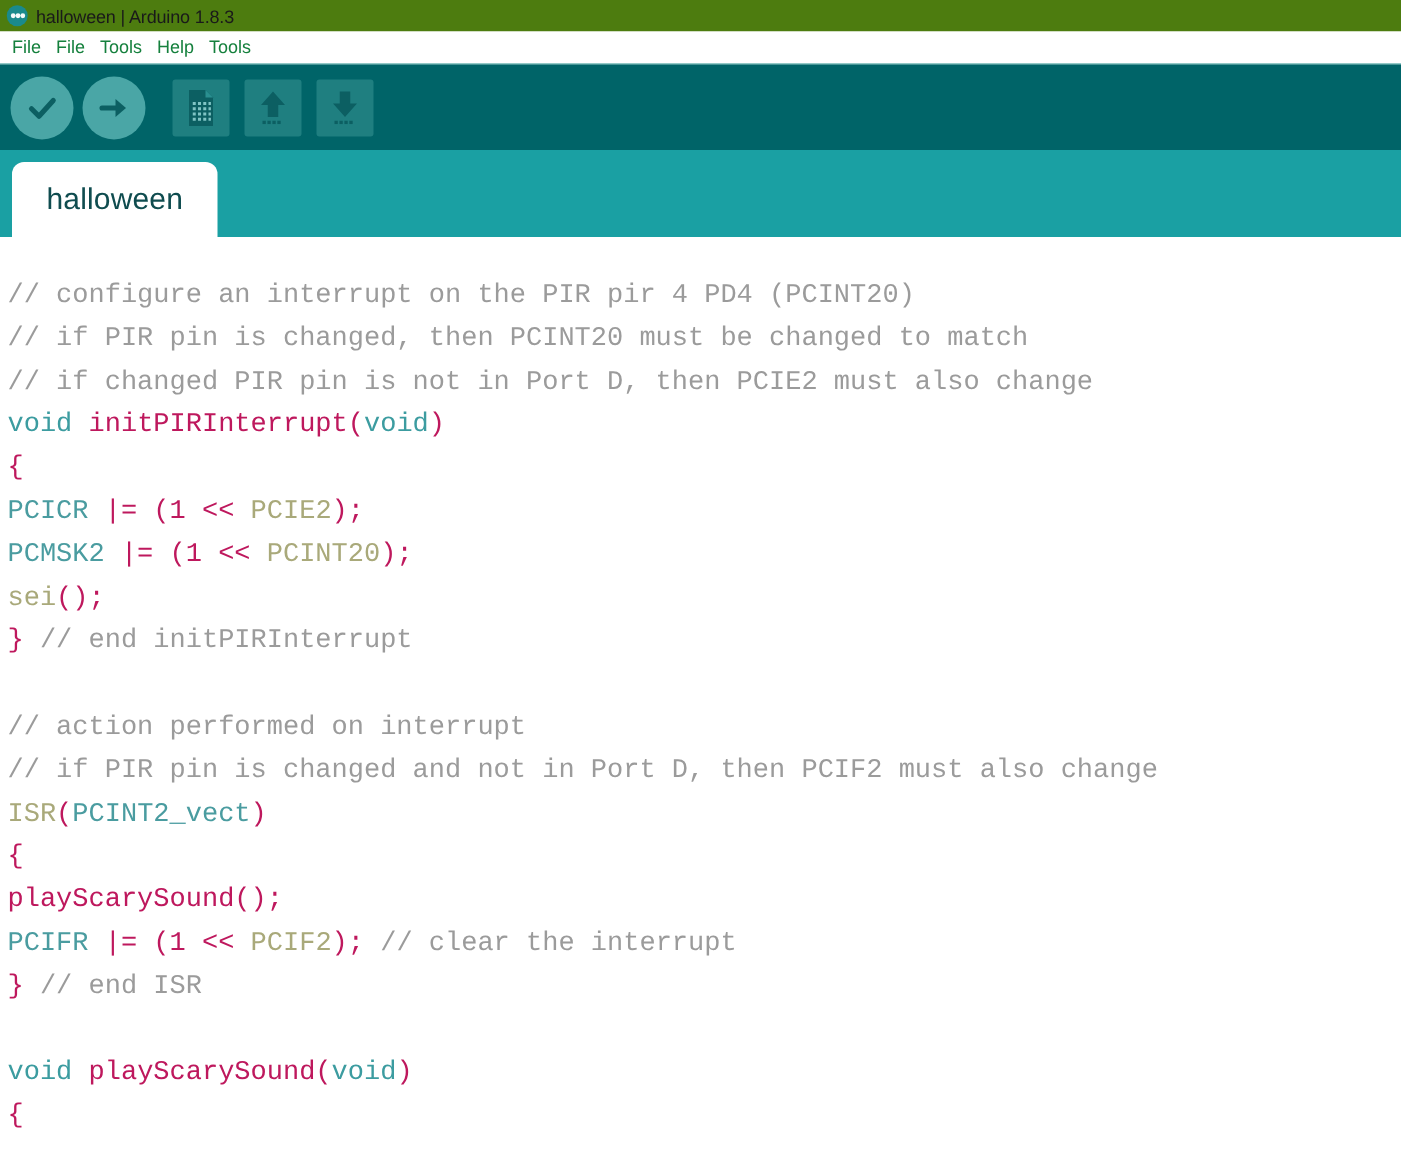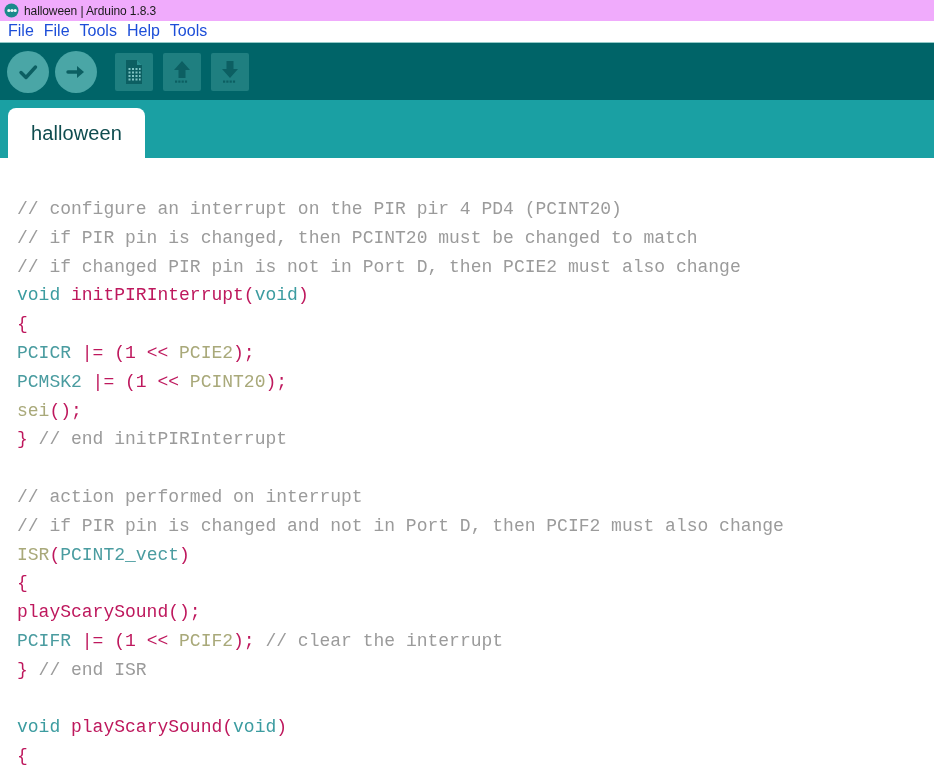--- a/index.html
+++ b/index.html
@@ -17,21 +17,21 @@
     width: 934px;
     height: 773px;
     background: #ffffff;
   }
 
   
   .titlebar {
     position: absolute;
     left: 0; top: 0;
     width: 934px; height: 21px;
-    background: #f0abfc;
+    background: #4d7c0f;
     display: flex;
     align-items: center;
     padding-left: 4px;
     box-sizing: border-box;
   }
   .app-logo {
     width: 15px; height: 15px;
     flex: 0 0 15px;
     margin-right: 5px;
     position: relative;
@@ -50,22 +50,22 @@
     position: absolute;
     left: 0; top: 21px;
     width: 934px; height: 20px;
     background: #ffffff;
     display: flex;
     align-items: center;
     padding-left: 3px;
     box-sizing: border-box;
   }
   .menu-item {
-    font-size: 16px;
-    color: #1d4ed8;
+    font-size: 12px;
+    color: #15803d;
     padding: 0 5px;
     line-height: 18px;
     cursor: default;
     white-space: nowrap;
     font-family: "Liberation Sans", sans-serif;
   }
 
   
   .toolbar {
     position: absolute;
@@ -133,21 +133,21 @@
 
   
   .editor {
     position: absolute;
     left: 0; top: 158px;
     width: 934px; height: 615px;
     background: #ffffff;
     overflow: hidden;
   }
   .code {
-    margin: 12px;
+    margin: 0;
     padding: 25px 0 0 5px;
     font-family: "Liberation Mono", "DejaVu Sans Mono", monospace;
     font-size: 18px;
     line-height: 28.8px;
     white-space: pre;
     color: #000000;
     letter-spacing: 0px;
   }
   .code .line { display: block; height: 28.8px; }
   .tok-comment { color: #9b9b9b; }

